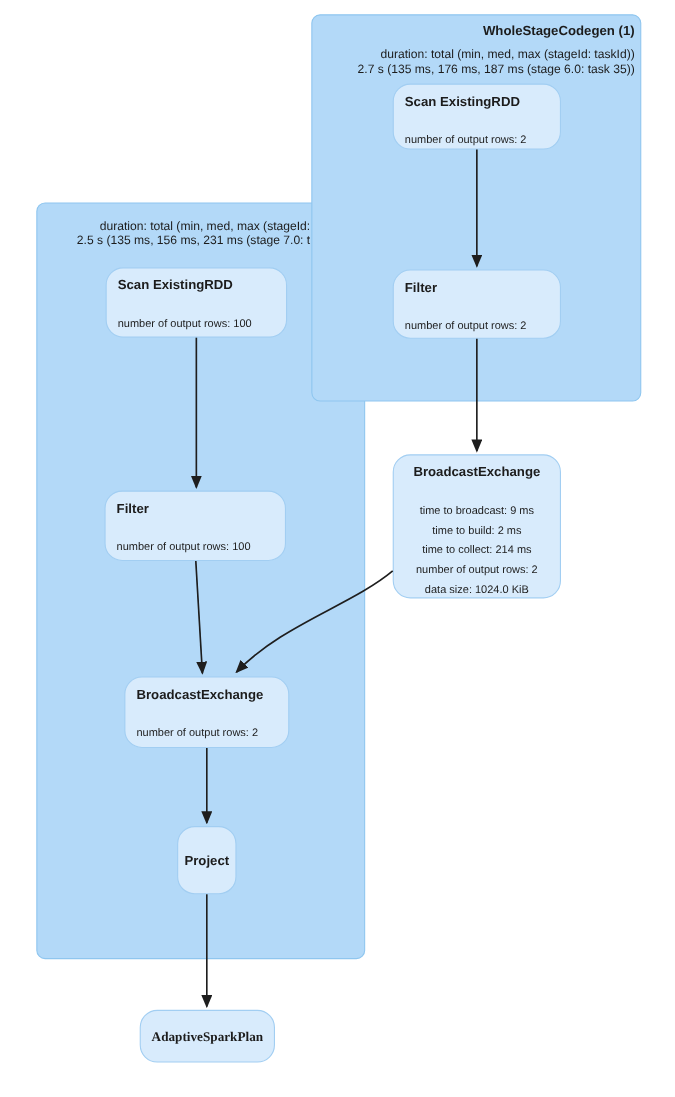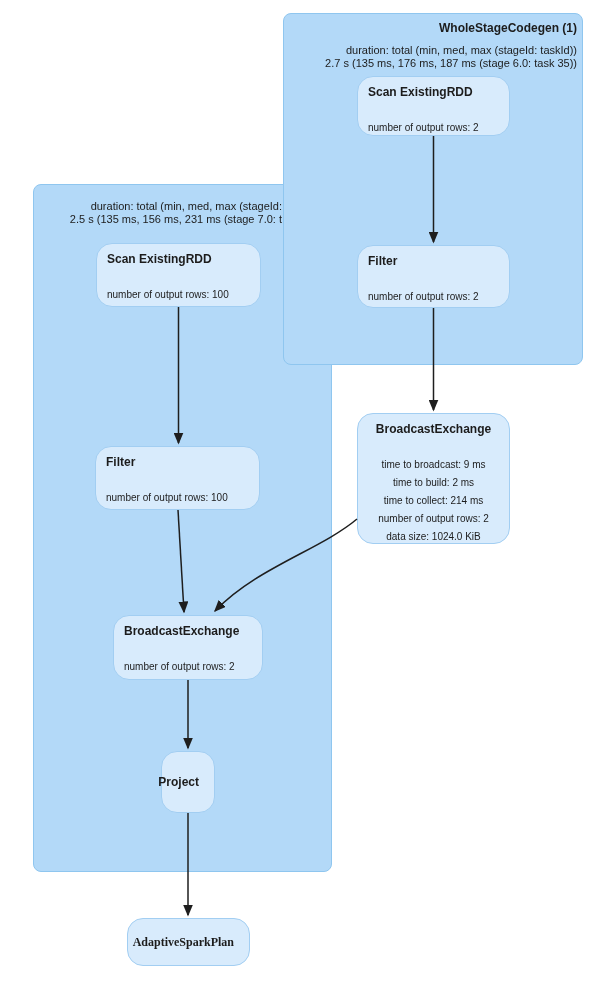--- a/index.html
+++ b/index.html
@@ -27,21 +27,21 @@
   .cluster-wsc1 .cluster-label{right:5px;}
   .cluster-name{font-weight:bold;font-size:12px;line-height:15px;}
   .cluster-duration{font-size:11px;line-height:12.5px;margin-top:8px;}
   .node{
     position:absolute;background:var(--node-fill);
     border:1px solid var(--node-border);border-radius:16px;
     box-sizing:border-box;padding:8px 10px;z-index:3;
   }
   .node-title{font-weight:bold;font-size:12px;line-height:15px;white-space:nowrap;}
   .node-metrics{margin-top:19px;font-size:10px;line-height:18px;white-space:nowrap;}
-  .node-center{display:flex;align-items:center;justify-content:flex-end;padding:15px;}
+  .node-center{display:flex;align-items:center;justify-content:center;padding:15px;}
   .node-center .node-title{text-align:center;}
   .node-scan1{left:357px;top:76px;width:153px;height:60px;}
   .node-filter1{left:357px;top:245px;width:153px;height:63px;}
   .node-bex{left:357px;top:413px;width:153px;height:131px;text-align:center;}
   .node-scan2{left:96px;top:243px;width:165px;height:64px;}
   .node-filter2{left:95px;top:446px;width:165px;height:64px;}
   .node-bhj{left:113px;top:615px;width:150px;height:65px;}
   .node-project{left:161px;top:751px;width:54px;height:62px;}
   .node-asp{left:127px;top:918px;width:123px;height:48px;font-family:Liberation Serif, serif;}
   svg.edges{position:absolute;left:0;top:0;width:614px;height:997px;z-index:4;pointer-events:none;}

